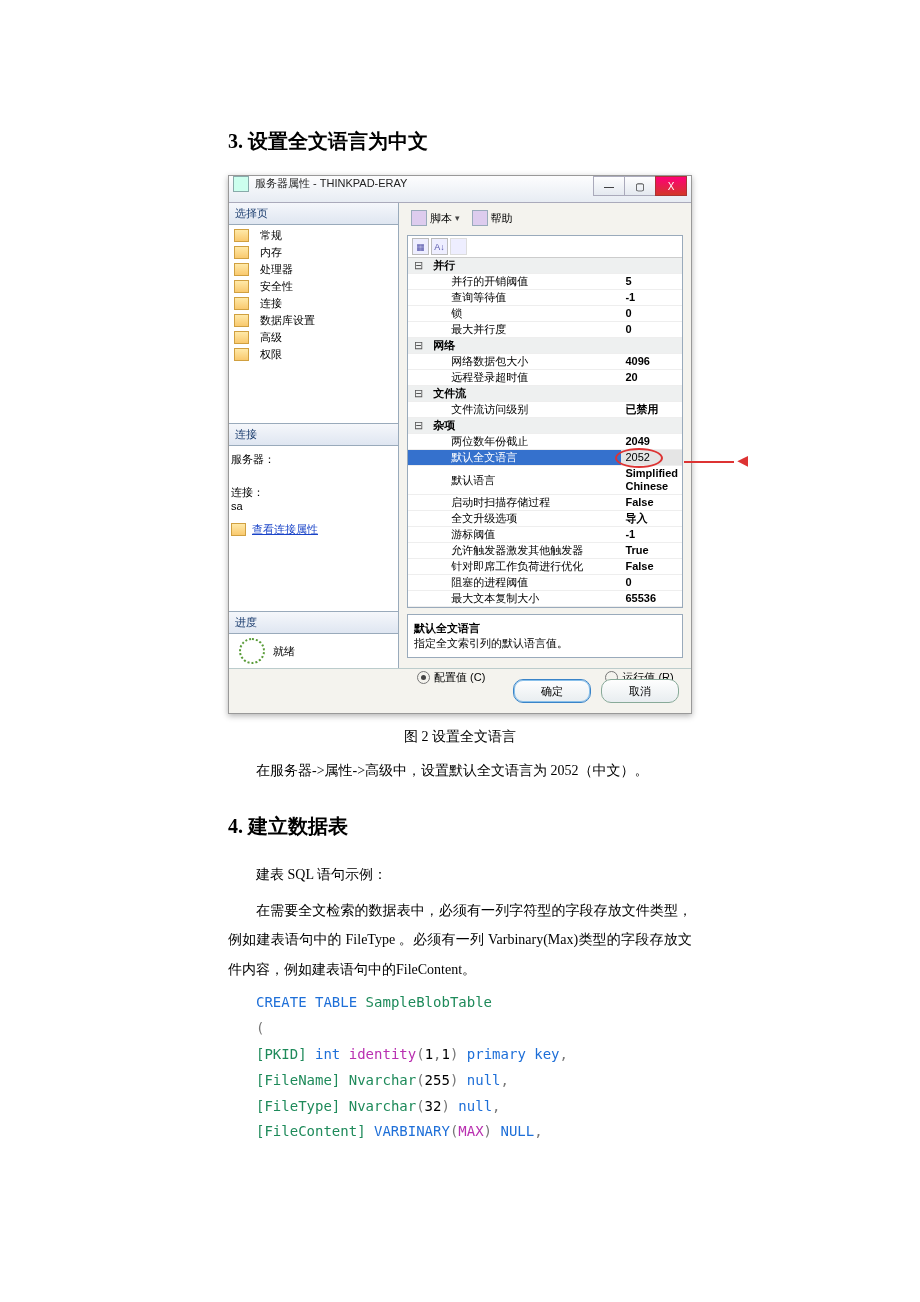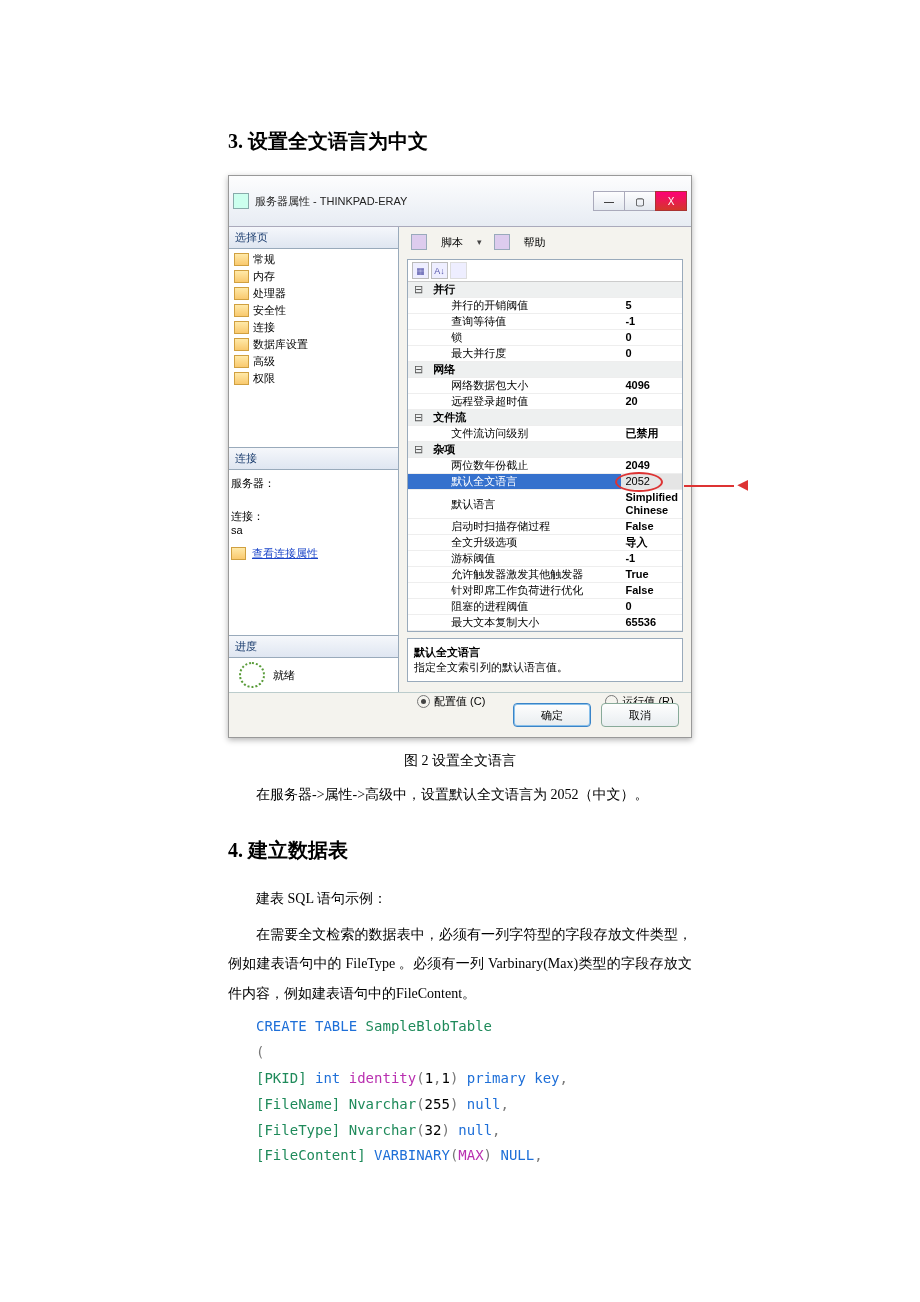--- a/index.html
+++ b/index.html
@@ -1,38 +1,38 @@
 <!DOCTYPE html>
 <html><head>
 <meta charset="utf-8">
 <style>
 body{margin:0;background:#fff;font-family:"Microsoft YaHei","Songti SC",SimSun,serif;color:#000}
 .page{width:728px;margin:0 auto;padding:100px 132px 80px 132px;box-sizing:border-box}
 .h2{font-size:20px;font-weight:bold;margin:28px 0 20px 0}
 .dialog{border:1px solid #999;box-shadow:0 2px 6px rgba(0,0,0,.3);font-family:Tahoma,SimSun,sans-serif;font-size:11px;background:#fff}
-.titlebar{height:26px;display:flex;align-items:center;background:linear-gradient(#fdfdfe,#e7ecf3);border-bottom:1px solid #aab;padding:12px 4px}
+.titlebar{height:26px;display:flex;background:linear-gradient(#fdfdfe,#e7ecf3);border-bottom:1px solid #aab;padding:0 4px}
 .titlebar .tico{width:14px;height:14px;background:#cfe;border:1px solid #8aa;margin-right:6px}
 .titlebar .ttl{flex:1;color:#222}
 .winbtns{display:flex;gap:0}
 .winbtn{width:30px;height:18px;border:1px solid #aab;display:flex;align-items:center;justify-content:center;font-size:10px;background:linear-gradient(#fdfdfe,#e4e9f0);margin-left:-1px}
 .winclose{background:linear-gradient(#f07,#d33729);color:#fff;border-color:#a33}
 .dlgbody{display:flex;height:465px}
 .leftpane{width:169px;border-right:1px solid #9ab;display:flex;flex-direction:column;background:#fff}
 .panehdr{background:linear-gradient(#f5f7fb,#dfe6f1);border-bottom:1px solid #9ab;padding:3px 6px;font-weight:normal;color:#1a3c6e}
 .treelist{flex:0 0 auto;border-bottom:1px solid #9ab;padding:2px 0 60px 0}
-.titem{display:flex;align-items:center;padding:1px 5px;gap:4px}
+.titem{display:flex;align-items:center;padding:1px 5px;gap:11px}
 .titem.sel{background:#fff}
 .tico2{width:13px;height:11px;background:linear-gradient(#ffe9a8,#f9c96e);border:1px solid #d0a040}
 .connpane{padding:6px 2px;flex:1}
 .clink{color:#1a44c8;text-decoration:underline}
 .progpane{border-top:1px solid #9ab}
 .spin{width:22px;height:22px;border:2px dotted #5a9c3a;border-radius:50%;display:inline-block;vertical-align:middle;margin:4px 8px 4px 10px}
 .rightpane{flex:1;display:flex;flex-direction:column;background:#f4f3ee}
 .toolbar{padding:6px 8px;display:flex;align-items:center;gap:4px;background:#f4f3ee}
-.tbtn{display:flex;align-items:center;gap:14px;padding:1px 4px}
+.tbtn{display:flex;align-items:center;gap:3px;padding:1px 4px}
 .tbico{width:14px;height:14px;background:#dce;border:1px solid #9ab}
 .dropdown-arrow{font-size:9px;color:#444}
 .gridwrap{margin:2px 8px 0 8px;border:1px solid #9ab;background:#fff}
 .gridtb{padding:2px 4px;border-bottom:1px solid #ccc;display:flex;gap:2px}
 .gtico{width:15px;height:15px;border:1px solid #bbb;background:#eef;display:flex;align-items:center;justify-content:center;font-size:9px;color:#55a}
 .grid{width:100%;border-collapse:collapse}
 .grid td{border-bottom:1px solid #eee;padding:1px 4px;height:13px;line-height:13px}
 .cat td{background:#eef0f0;font-weight:normal}
 .cat .exp{width:14px;text-align:center;color:#555}
 .k{width:195px;padding-left:22px !important;color:#000}
@@ -42,21 +42,21 @@
 .ring{position:absolute;left:-6px;top:-2px;width:44px;height:16px;border:2px solid #d33;border-radius:50%}
 .arrow{position:absolute;right:-66px;top:4px;color:#d33;font-size:14px}
 .arrow::before{content:"";position:absolute;right:14px;top:7px;width:50px;height:2px;background:#d33}
 .descbox{margin:6px 8px 0 8px;border:1px solid #9ab;background:#fff;padding:6px;height:44px}
 .descttl{font-weight:bold}
 .radios{margin:12px 10px 4px 18px;display:flex;gap:120px;align-items:center}
 .radio{display:flex;align-items:center;gap:4px}
 .rdot{width:11px;height:11px;border:1px solid #777;border-radius:50%;display:inline-flex;align-items:center;justify-content:center}
 .rdot.on::after{content:"";width:5px;height:5px;background:#444;border-radius:50%}
 .dlgfoot{border-top:1px solid #bcc;padding:10px 12px;display:flex;justify-content:flex-end;gap:10px;background:#f4f3ee}
-.btn{width:76px;height:22px;border:1px solid #8a9;border-radius:4px;background:linear-gradient(#fefefe,#e8edf0);display:flex;align-items:center;justify-content:center}
+.btn{width:76px;height:22px;border:1px solid #8a9;border-radius:10px;background:linear-gradient(#fefefe,#e8edf0);display:flex;align-items:center;justify-content:center}
 .btn.primary{border-color:#3a84c8;box-shadow:inset 0 0 0 1px #89c0ea}
 .caption{text-align:center;font-size:14px;margin:14px 0 10px 0}
 .bodytext{font-size:14px;line-height:2.1;text-indent:2em;text-align:justify;margin:6px 0}
 .code{font-family:Consolas,monospace;font-size:14px;line-height:1.85;margin-left:2em}
 .kw{color:#1e6fd8}
 .id{color:#1e8a5a}
 .fn{color:#b930b0}
 .pn{color:#777}
 .num{color:#000}
 </style>

